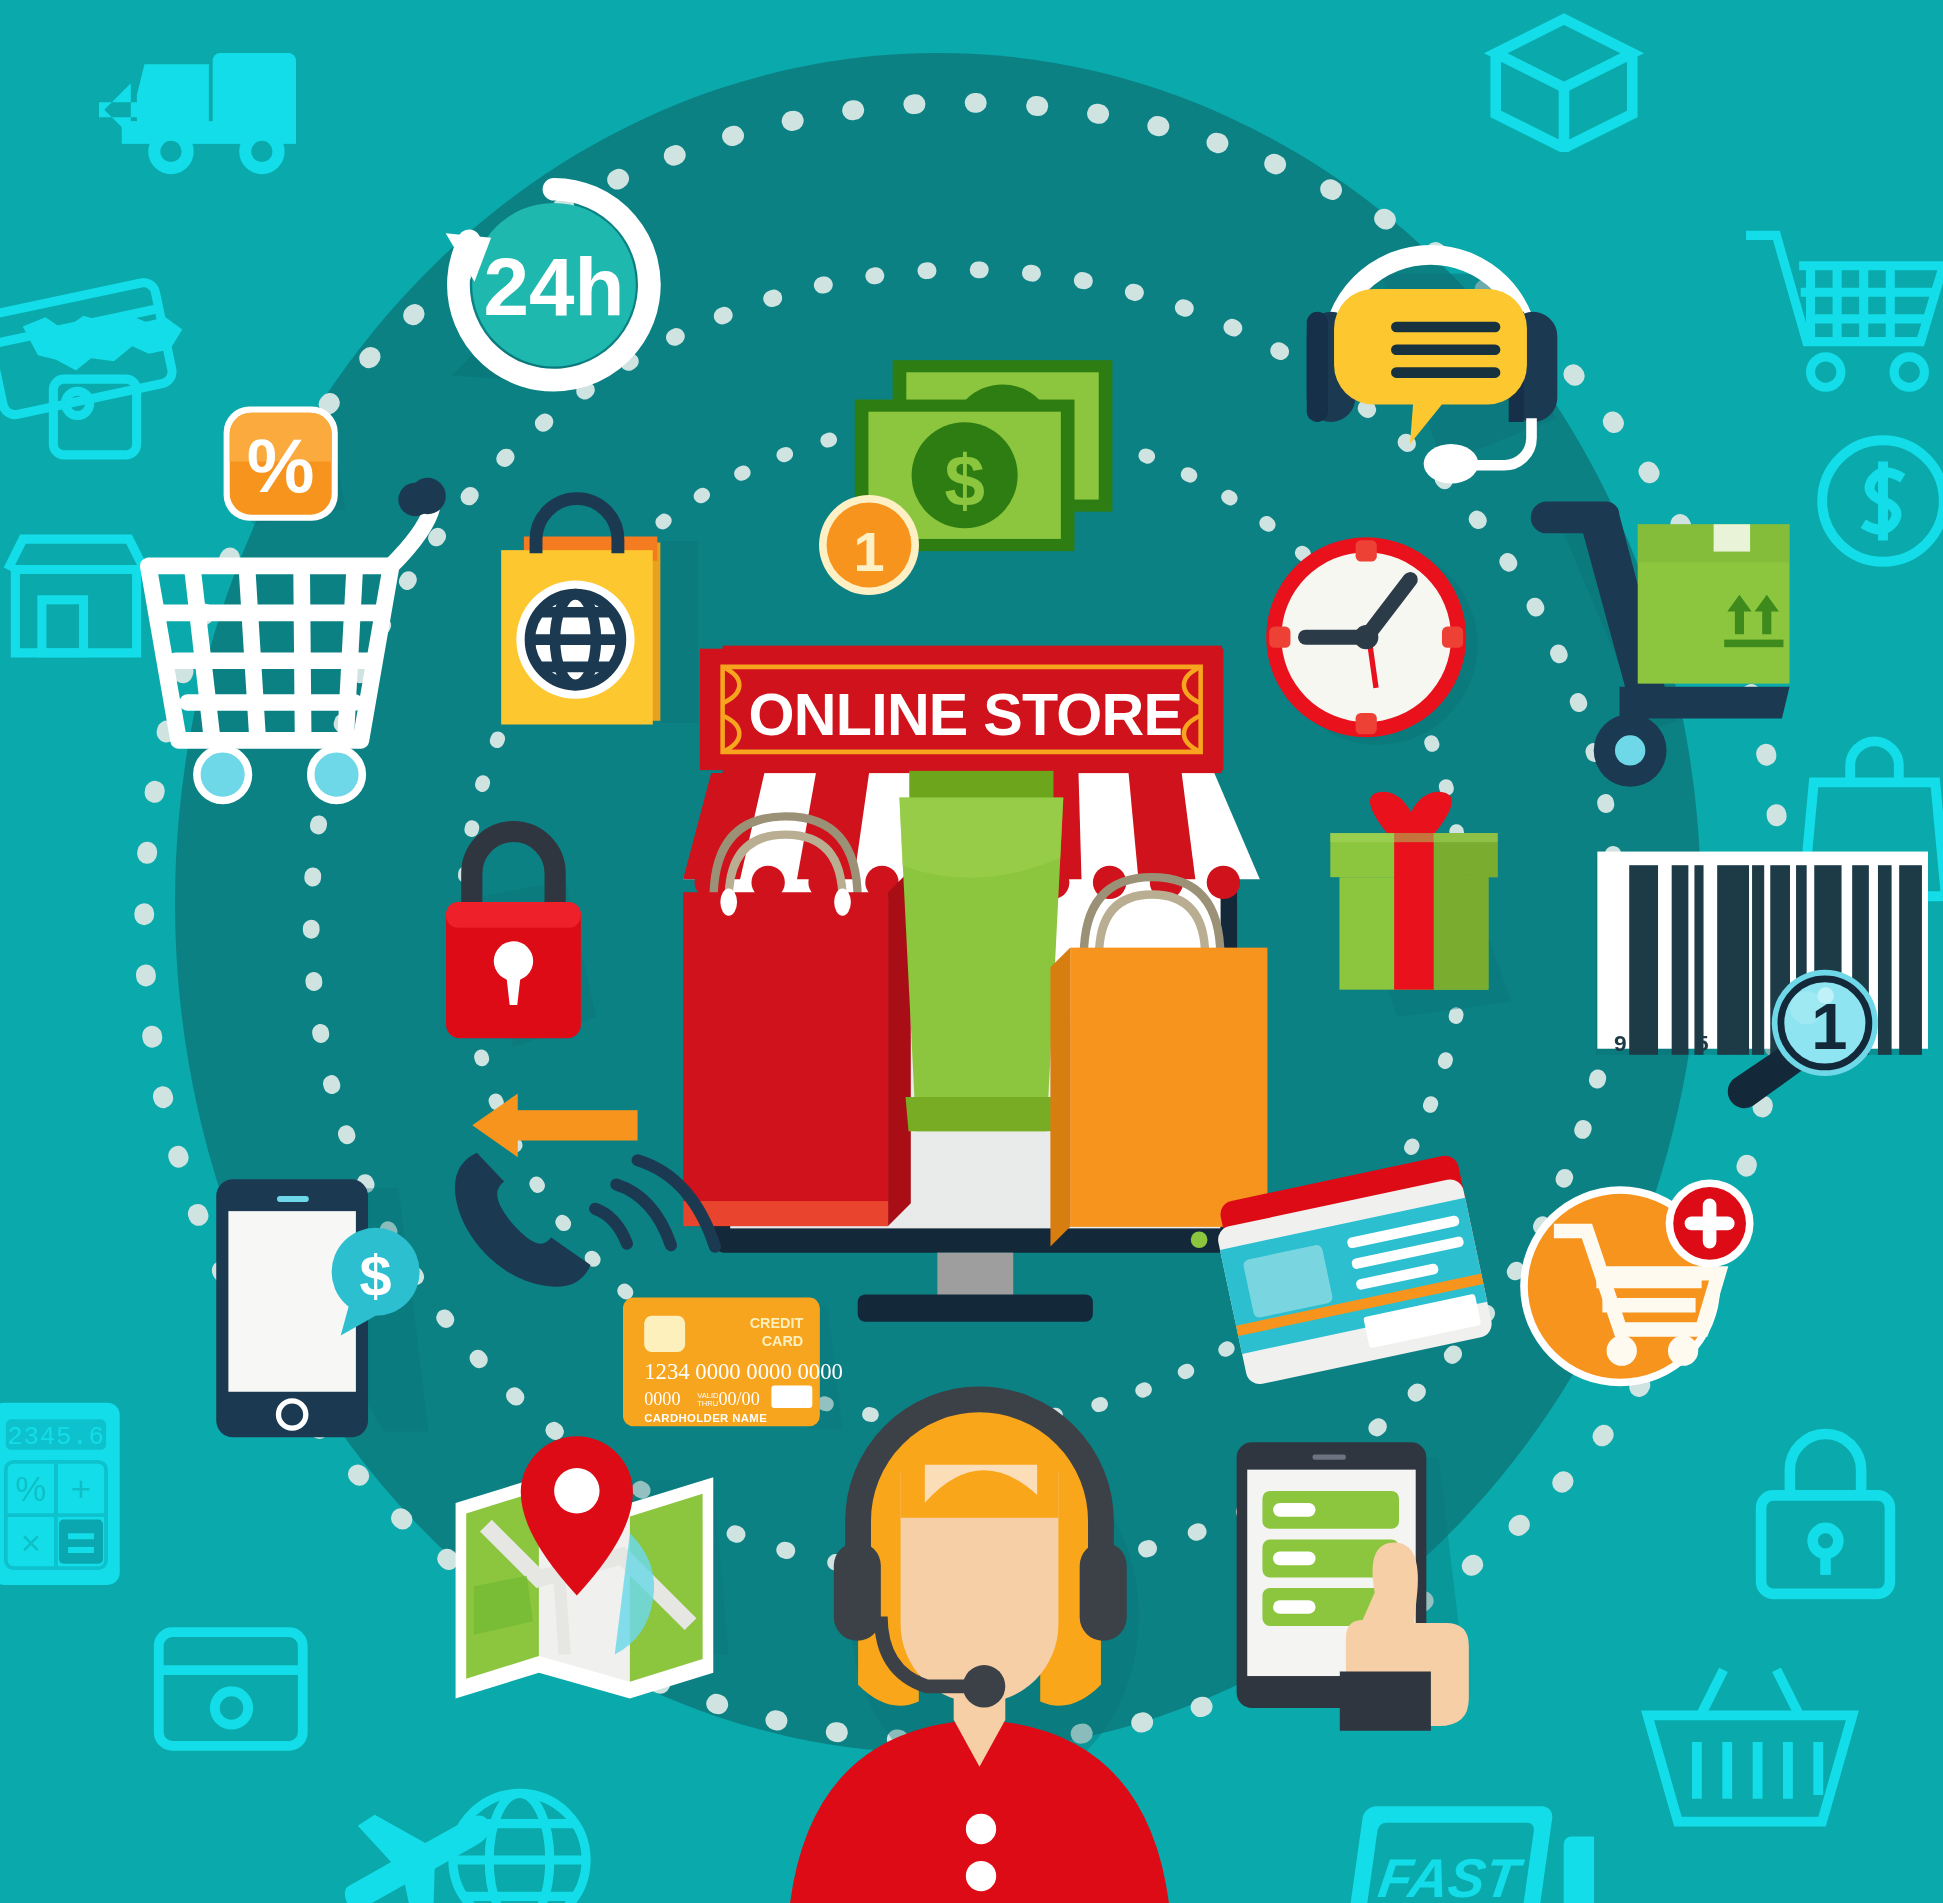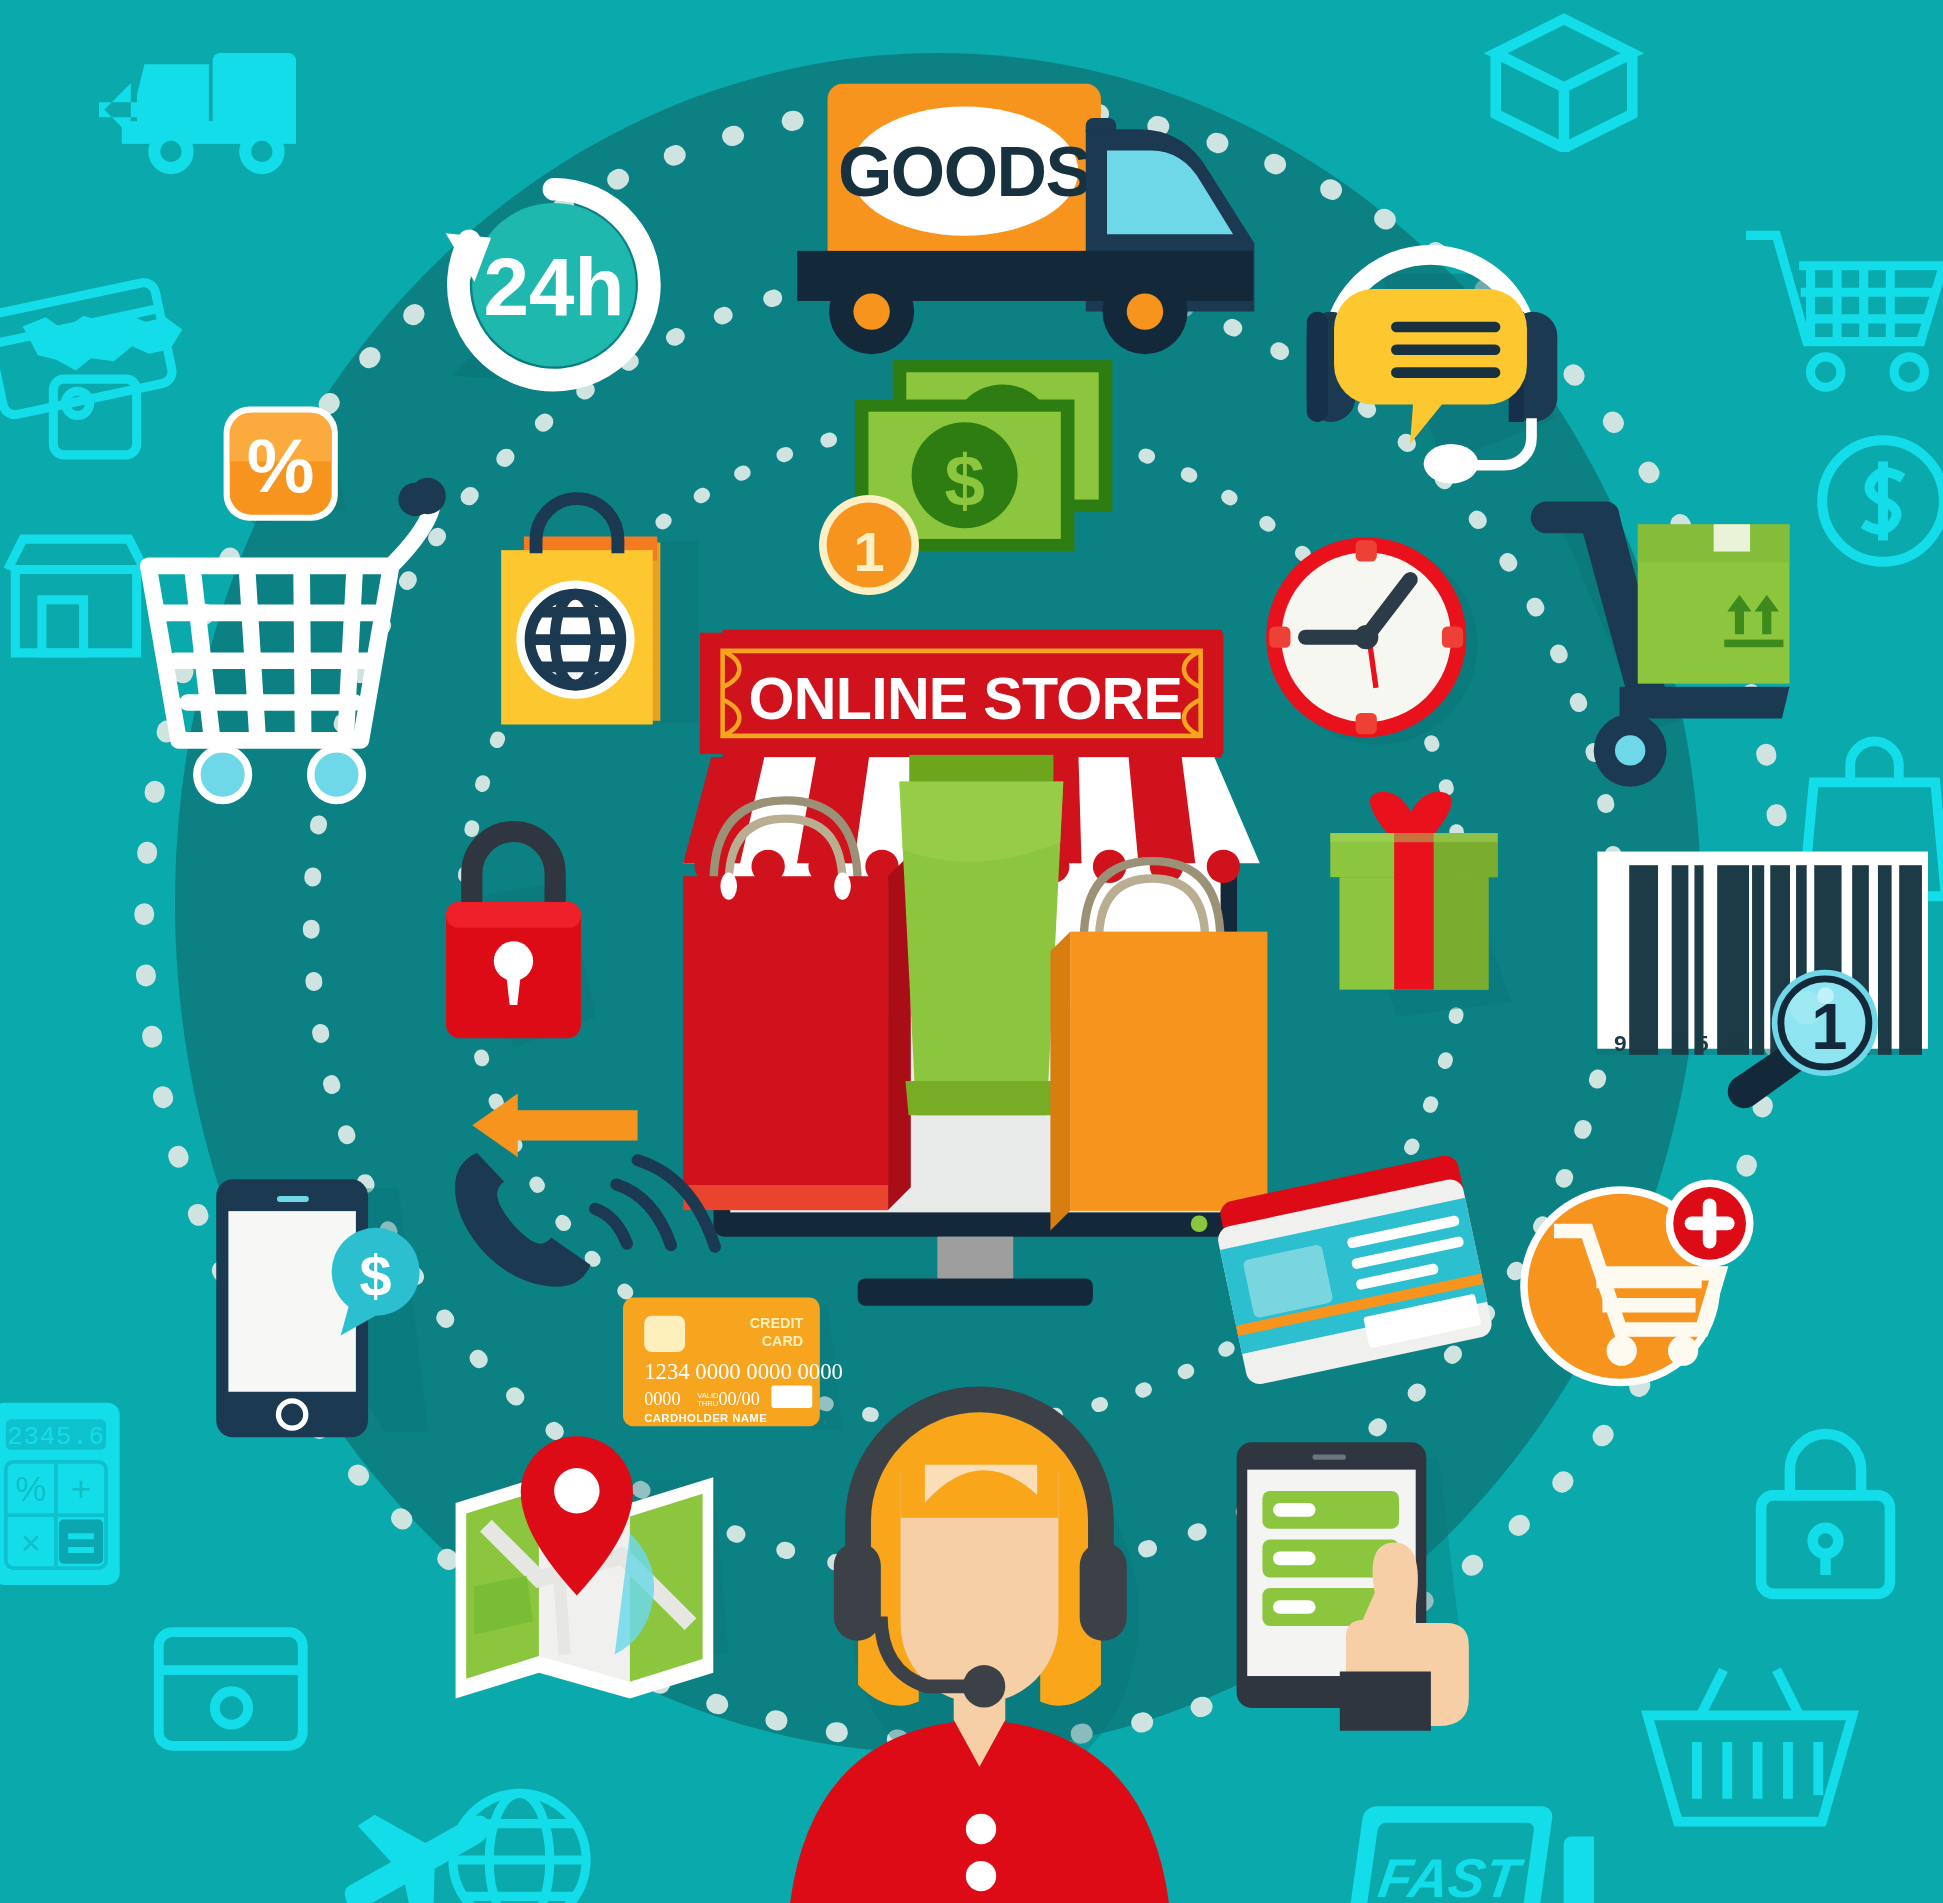--- a/index.html
+++ b/index.html
@@ -211,36 +211,20 @@
   </div>
 
   <div class="bigcircle" style="left:175px;top:53px;width:1526px;height:1700px;"></div>
 
   <svg class="ring" width="1943" height="1904" viewBox="0 0 2560 2508">
     <circle cx="1270" cy="1215" r="1080" fill="none" stroke="#cfe3e1" stroke-width="26" stroke-linecap="round" stroke-dasharray="3 78"></circle>
     <circle cx="1270" cy="1215" r="860" fill="none" stroke="#cfe3e1" stroke-width="22" stroke-linecap="round" stroke-dasharray="3 66"></circle>
     <circle cx="1270" cy="1215" r="660" fill="none" stroke="#cfe3e1" stroke-width="19" stroke-linecap="round" stroke-dasharray="3 58"></circle>
   </svg>
 
-  <div class="node" style="left:782px;top:61px;">
-    <svg width="486" height="281" viewBox="0 0 640 370">
-      <ellipse cx="330" cy="300" rx="300" ry="75" fill="#0c8184" opacity="0.5"></ellipse>
-      <rect x="60" y="30" width="360" height="250" rx="20" fill="#f7941e"></rect>
-      <ellipse cx="240" cy="145" rx="150" ry="85" fill="#ffffff"></ellipse>
-      <text x="240" y="178" text-anchor="middle" font-family="'Liberation Sans',sans-serif" font-weight="bold" font-size="92" fill="#18313f" letter-spacing="-2">GOODS</text>
-      <rect x="400" y="75" width="40" height="28" rx="10" fill="#1b3a52"></rect>
-      <path d="M400 90 h70 q60 0 92 55 l60 95 v90 h-222z" fill="#1b3a52"></path>
-      <path d="M428 118 h58 q42 0 66 42 l42 68 h-166z" fill="#6ed8e8"></path>
-      <rect x="20" y="250" width="600" height="66" fill="#13293a"></rect>
-      <circle cx="118" cy="330" r="56" fill="#13293a"></circle>
-        <circle cx="118" cy="330" r="24" fill="#f7941e"></circle>
-      <circle cx="478" cy="330" r="56" fill="#13293a"></circle>
-        <circle cx="478" cy="330" r="24" fill="#f7941e"></circle>
-    </svg>
-  </div>
 
   <div class="node" style="left:429px;top:171px;text-decoration:underline;">
     <svg width="250" height="235" viewBox="0 0 330 310">
       <path d="M30 270 l120 -120 l150 -40 l-120 170z" fill="#0a7275" opacity="0.55"></path>
       <circle cx="165" cy="150" r="108" fill="#1fb8ae"></circle>
       <path d="M165 24 a126 126 0 1 1 -112 68" fill="none" stroke="#ffffff" stroke-width="30" stroke-linecap="round"></path>
       <path d="M22 82 l60 6 l-22 58z" fill="#ffffff"></path>
       <text x="165" y="190" text-anchor="middle" font-family="'Liberation Sans',sans-serif" font-weight="bold" font-size="108" fill="#ffffff">24h</text>
     </svg>
   </div>
@@ -354,21 +338,21 @@
       </g>
       <circle cx="118" cy="218" r="78" fill="#ffffff"></circle>
       <g fill="none" stroke="#1b3a52" stroke-width="14">
         <circle cx="118" cy="218" r="60"></circle>
         <ellipse cx="118" cy="218" rx="27" ry="60"></ellipse>
         <path d="M58 218 h120 M72 182 h92 M72 254 h92"></path>
       </g>
     </svg>
   </div>
 
-  <div class="node" style="left:668px;top:622px;text-decoration:underline;">
+  <div class="node" style="left:668px;top:638px;text-decoration:underline;">
     <svg width="607" height="683" viewBox="0 0 800 900">
 
       <rect x="60" y="290" width="690" height="520" rx="14" fill="#13293a"></rect>
       <rect x="82" y="308" width="646" height="470" fill="#e9eaea"></rect>
       <path d="M82 308 h646 v140 q-330 130 -646 40z" fill="#ffffff"></path>
       <circle cx="700" cy="793" r="11" fill="#8cc63f"></circle>
       <rect x="355" y="810" width="100" height="60" fill="#9e9e9e"></rect>
       <rect x="250" y="865" width="310" height="36" rx="10" fill="#13293a"></rect>
 
       <path d="M20 318 h760 l-60 -140 h-640z" fill="#ffffff"></path>

